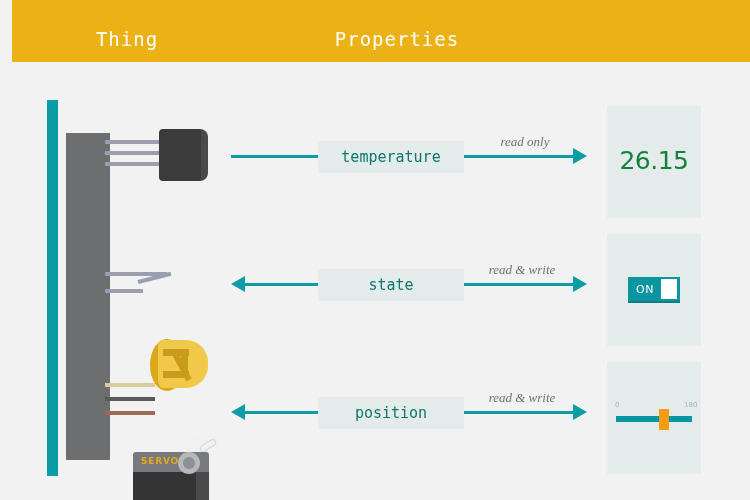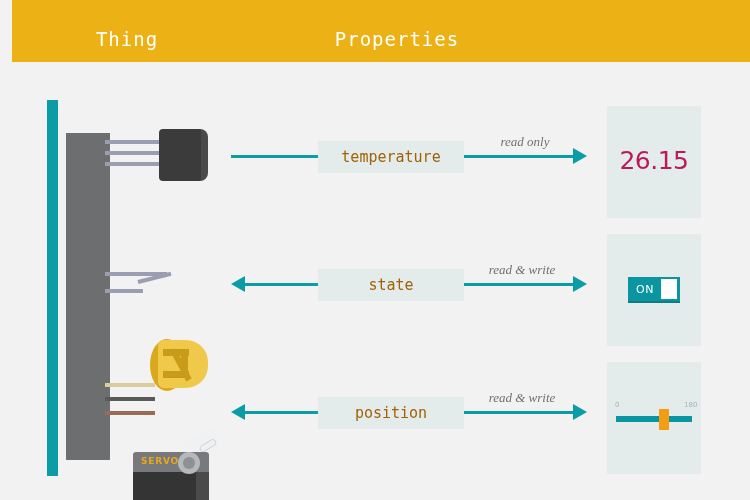--- a/index.html
+++ b/index.html
@@ -194,21 +194,21 @@
   
   .prop-box {
     position: absolute;
     width: 146px; height: 32px;
     background: #e3ecea;
     display: flex;
     align-items: center;
     justify-content: center;
     font-family: "DejaVu Sans Mono", "Liberation Mono", monospace;
     font-size: 15px;
-    color: #a16207;
+    color: #0f766e;
   }
   #prop-temperature { left: 318px; top: 59px; }
   #prop-state       { left: 318px; top: 187px; }
   #prop-position    { left: 318px; top: 315px; }
 
   
   .conn {
     position: absolute;
     height: 3px;
     background: #0b9ca6;
@@ -268,21 +268,21 @@
   #widget-toggle { top: 152px; height: 112px; }
   #widget-slider { top: 280px; height: 112px; }
 
   #temp-value {
     position: absolute;
     left: 0; top: 40px;
     width: 94px;
     text-align: center;
     font-family: "DejaVu Sans", sans-serif;
     font-size: 25px;
-    color: #be185d;
+    color: #15803d;
     letter-spacing: -0.5px;
   }
 
   #toggle {
     position: absolute;
     left: 628px; top: 195px;
     width: 52px; height: 24px;
     background: #0b95a0;
     box-shadow: 0 2px 0 #0b7e88;
   }

